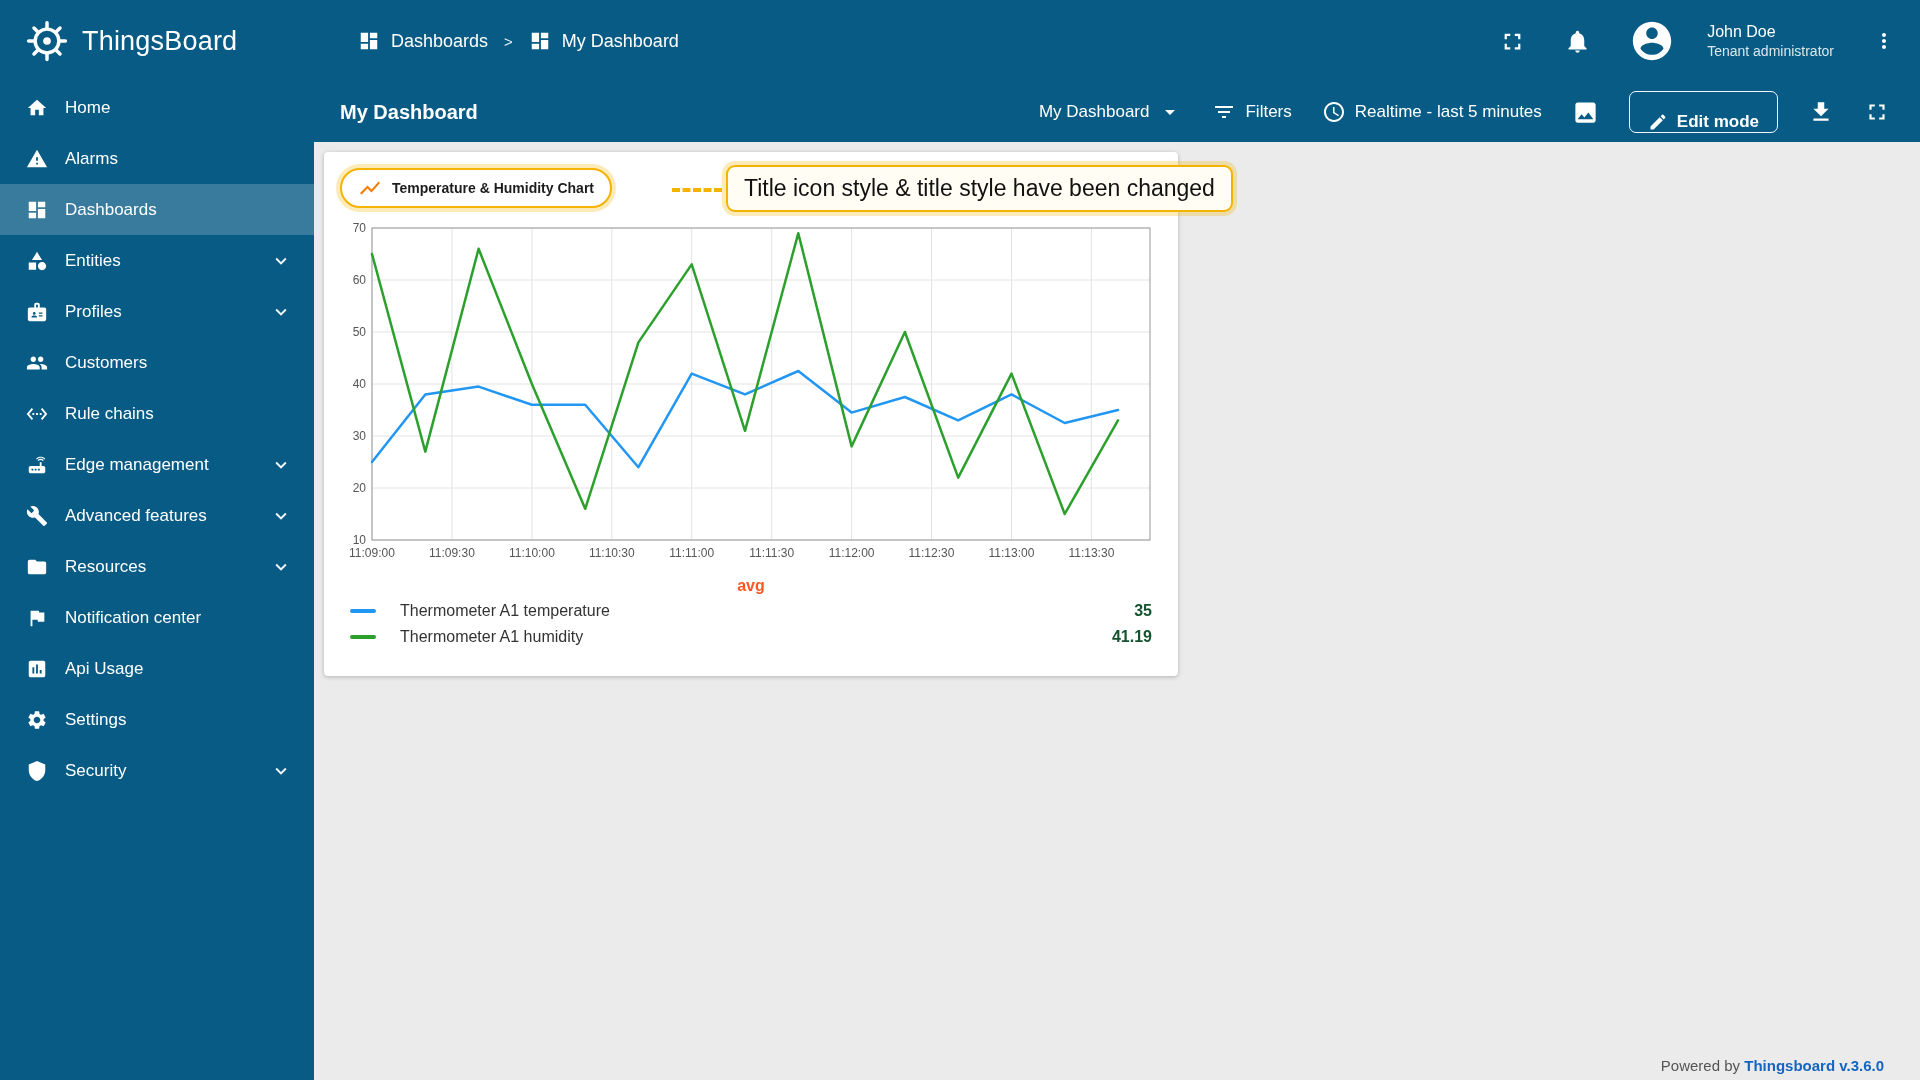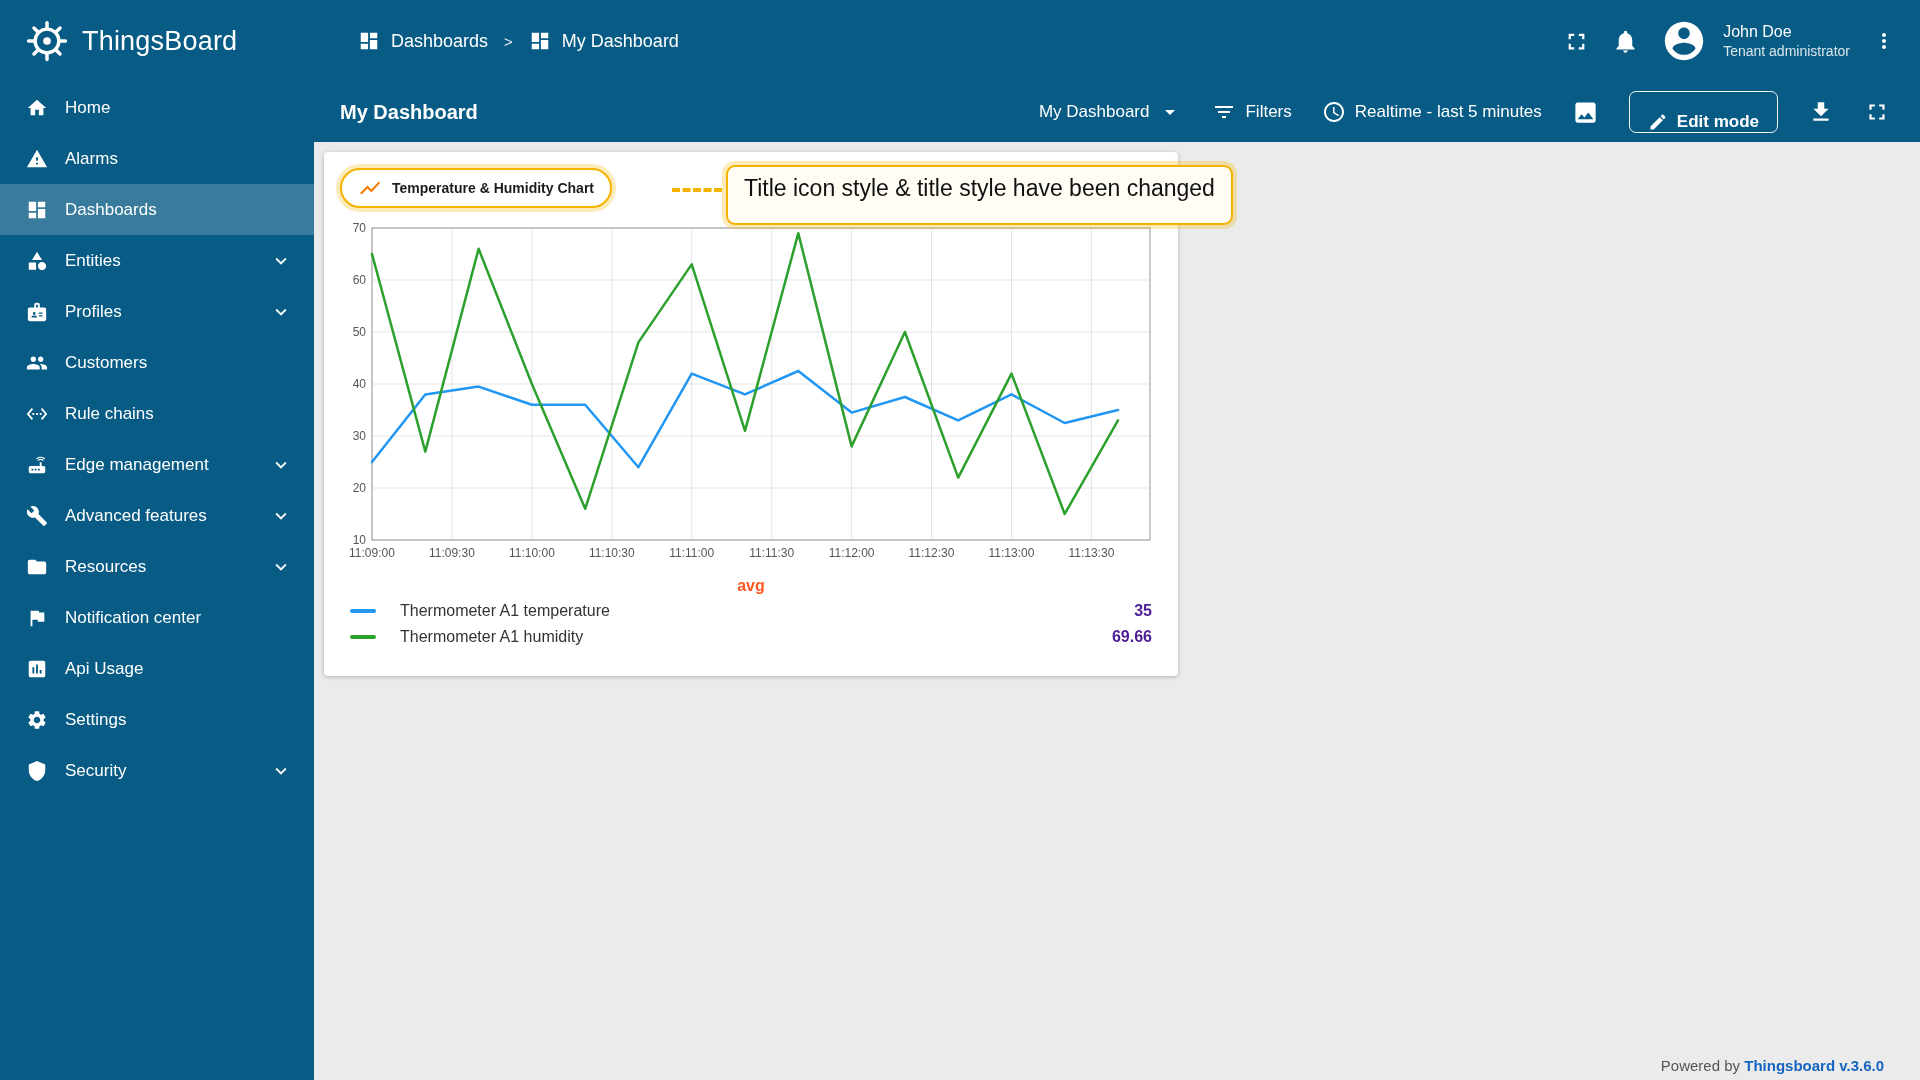--- a/index.html
+++ b/index.html
@@ -28,21 +28,21 @@
   .nav-chevron svg { width: 22px; height: 22px; fill: #fff; opacity: .95; }
 
   
   .main { flex: 1; display: flex; flex-direction: column; min-width: 0; }
 
   .topbar { height: 82px; background: var(--tb); color: #fff; display: flex; align-items: center; padding: 0 24px 0 44px; flex-shrink: 0; }
   .breadcrumb { display: flex; align-items: center; gap: 16px; }
   .crumb { display: flex; align-items: center; gap: 11px; cursor: pointer; font-size: 18px; }
   .crumb svg { width: 22px; height: 22px; fill: #fff; }
   .bc-sep { font-size: 15px; opacity: .9; }
-  .top-actions { margin-left: auto; display: flex; align-items: center; gap: 22px; }
+  .top-actions { margin-left: auto; display: flex; align-items: center; gap: 38px; }
   .icon-btn svg { width: 27px; height: 27px; fill: #fff; }
   .avatar svg { width: 46px; height: 46px; fill: #fff; }
   .user-info { line-height: 1.3; margin-left: -6px; }
   .user-name { font-size: 16px; }
   .user-role { font-size: 14px; opacity: .85; }
   .kebab svg { width: 24px; height: 24px; fill: #fff; }
 
   .toolbar { height: 60px; background: var(--tb); color: #fff; display: flex; align-items: center; padding: 0 30px 0 26px; flex-shrink: 0; }
   .toolbar-title { font-size: 20px; font-weight: 700; }
   .toolbar-actions { margin-left: auto; display: flex; align-items: center; gap: 30px; }
@@ -65,24 +65,24 @@
   .cx { font: 12px "Liberation Sans", sans-serif; fill: #555; text-anchor: middle; }
   .cy { font: 12px "Liberation Sans", sans-serif; fill: #555; text-anchor: end; }
   .cg { stroke: #e4e4e4; stroke-width: 1; }
   .cf { fill: none; stroke: #999; stroke-width: 1; }
 
   .legend { margin: 4px 26px 0 26px; }
   .legend-avg { text-align: center; font-size: 16px; font-weight: 700; color: #ff5722; height: 24px; line-height: 24px; }
   .legend-row { display: flex; align-items: center; height: 26px; gap: 24px; cursor: pointer; }
   .legend-marker { width: 26px; height: 4px; border-radius: 2px; flex-shrink: 0; }
   .legend-label { font-size: 16px; color: #333; }
-  .legend-value { margin-left: auto; font-size: 16px; font-weight: 600; color: #4c1d95; }
+  .legend-value { margin-left: auto; font-size: 16px; font-weight: 600; color: #14532d; }
 
   .connector { position: absolute; left: 358px; top: 46px; width: 50px; border-top: 4px dashed var(--yellow); z-index: 5; }
-  .annotation { position: absolute; left: 412px; top: 23px; height: 60px; line-height: 43px; padding: 0 16px; background: #fffdf4; border: 2px solid var(--yellow); border-radius: 9px; box-shadow: 0 0 0 4px rgba(245,179,1,.28); font-size: 23px; color: #111; white-space: nowrap; z-index: 5; }
+  .annotation { position: absolute; left: 412px; top: 23px; height: 47px; line-height: 43px; padding: 0 16px; background: #fffdf4; border: 2px solid var(--yellow); border-radius: 9px; box-shadow: 0 0 0 4px rgba(245,179,1,.28); font-size: 23px; color: #111; white-space: nowrap; z-index: 5; }
 
   .footer { position: absolute; right: 36px; bottom: 6px; font-size: 15px; color: #555; }
   .footer a { color: #1565c0; font-weight: 700; text-decoration: none; cursor: pointer; }
 </style>
 </head>
 <body>
 
 <aside class="sidebar">
   <div class="logo-row">
     <span>
@@ -387,21 +387,21 @@
       <div class="legend">
         <div class="legend-avg">avg</div>
         <div class="legend-row">
           <span class="legend-marker" style="background: rgb(33, 150, 243);"></span>
           <span class="legend-label">Thermometer A1 temperature</span>
           <span class="legend-value">35</span>
         </div>
         <div class="legend-row">
           <span class="legend-marker" style="background: rgb(44, 160, 44);"></span>
           <span class="legend-label">Thermometer A1 humidity</span>
-          <span class="legend-value">69.66</span>
+          <span class="legend-value">41.19</span>
         </div>
       </div>
     </section>
 
     <div class="connector"></div>
     <div class="annotation">Title icon style &amp; title style have been changed</div>
 
     <div class="footer">
       <span>Powered by </span><a>Thingsboard v.3.6.0</a>
     </div>

